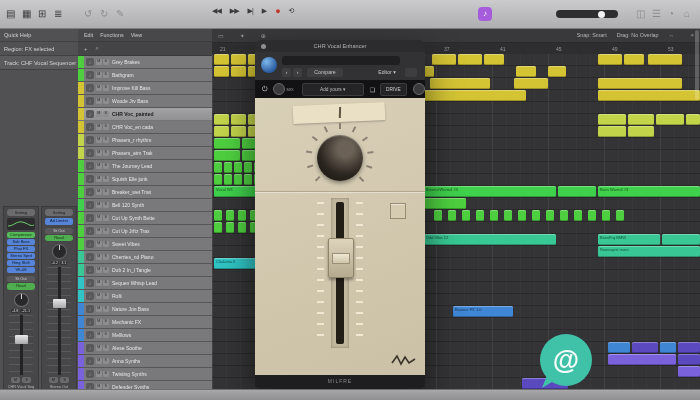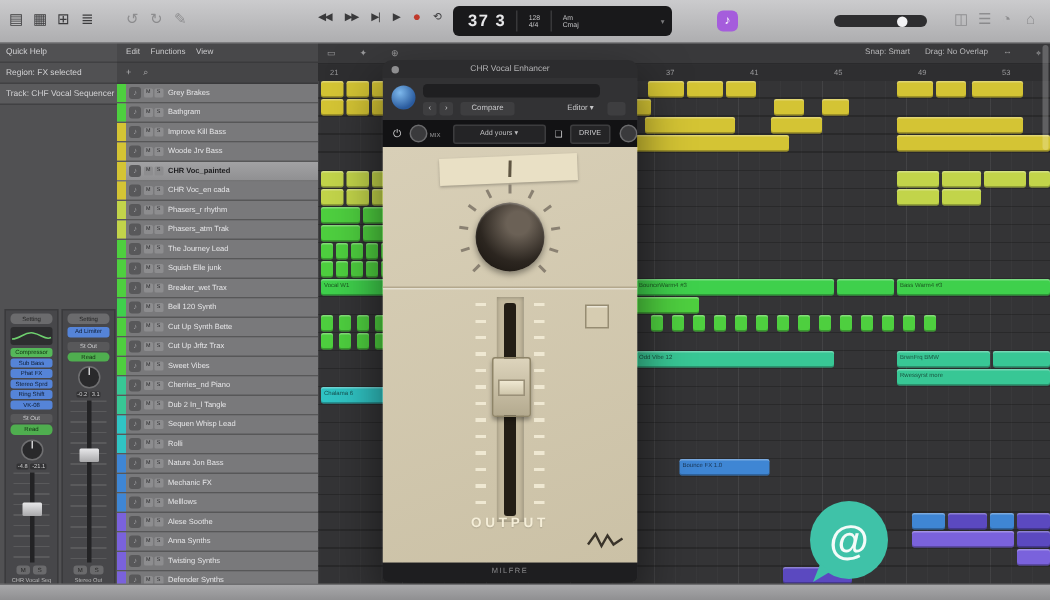--- a/index.html
+++ b/index.html
@@ -165,34 +165,20 @@
     <span class="tb-ico faded" style="left:100px">↻</span>
     <span class="tb-ico faded" style="left:116px">✎</span>
     <div id="transport">
       <span>◀◀</span>
       <span>▶▶</span>
       <span>▶|</span>
       <span>▶</span>
       <span class="rec">●</span>
       <span>⟲</span>
     </div>
-    <div id="lcd">
-      <span class="pos">37 3</span>
-      <span class="lcd-div"></span>
-      <span class="lcd-stack">
-        <span>128</span>
-        <span>4/4</span>
-      </span>
-      <span class="lcd-div"></span>
-      <span class="lcd-stack">
-        <span>Am</span>
-        <span>Cmaj</span>
-      </span>
-      <span class="dd">▾</span>
-    </div>
     <div id="badge">♪</div>
     <div id="vol">
         <div class="knob"></div>
       </div>
     <span class="tb-ico faded" style="left:636px">◫</span>
     <span class="tb-ico faded" style="left:652px">☰</span>
     <span class="tb-ico faded" style="left:668px">◔</span>
     <span class="tb-ico faded" style="left:684px">⌂</span>
   </div>
   <div id="corner-box"></div>
@@ -633,21 +619,20 @@
       <div id="tape"></div>
       <div id="tickwrap"></div>
       <div id="knob"></div>
       <div id="divider"></div>
       <div id="fscale-l"></div>
       <div id="fscale-r"></div>
       <div id="ftrack"></div>
       <div id="fslot"></div>
       <div id="fcap"></div>
       <div id="sqbtn"></div>
-      <div id="outlabel">OUTPUT</div>
       <svg id="sig" width="26" height="14">
         <path d="M1 10 L6 3 L10 11 L14 4 L18 10 L24 6" stroke="#3a342a" fill="none" stroke-width="1.6"></path>
       </svg>
     <div class="tick" style="transform: rotate(-135deg) translateY(-34px);"></div>
         <div class="tick" style="transform: rotate(-108deg) translateY(-34px);"></div>
         <div class="tick" style="transform: rotate(-81deg) translateY(-34px);"></div>
         <div class="tick" style="transform: rotate(-54deg) translateY(-34px);"></div>
         <div class="tick" style="transform: rotate(-27deg) translateY(-34px);"></div>
         <div class="tick" style="transform: rotate(0deg) translateY(-34px);"></div>
         <div class="tick" style="transform: rotate(27deg) translateY(-34px);"></div>

